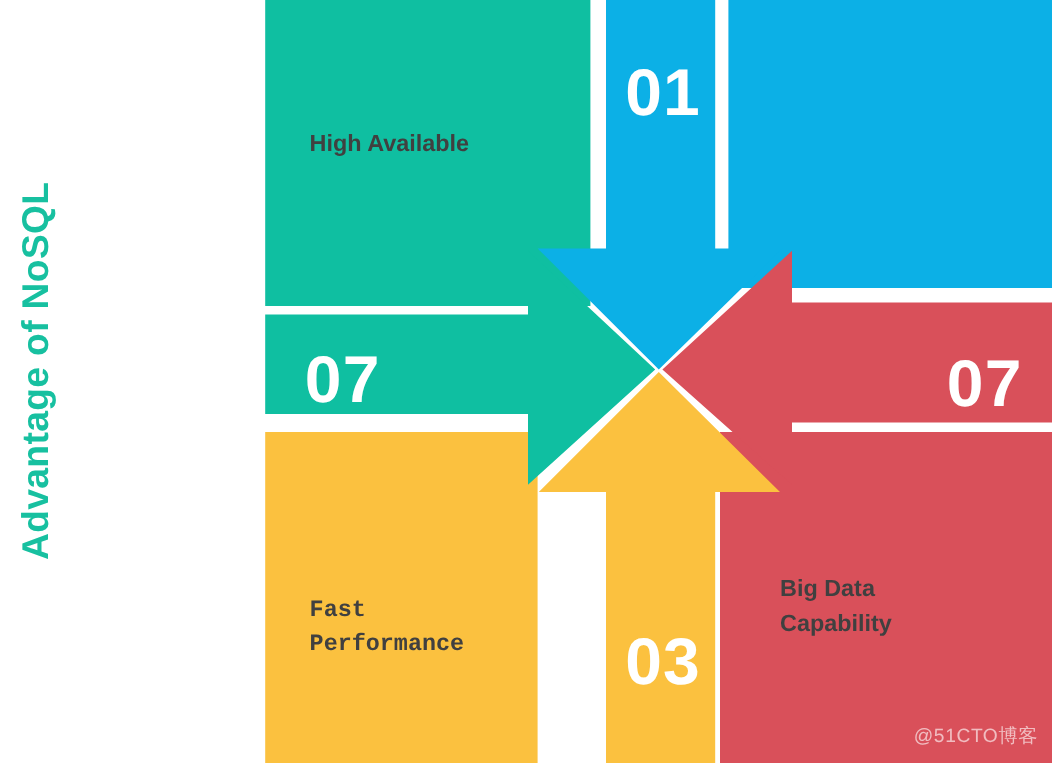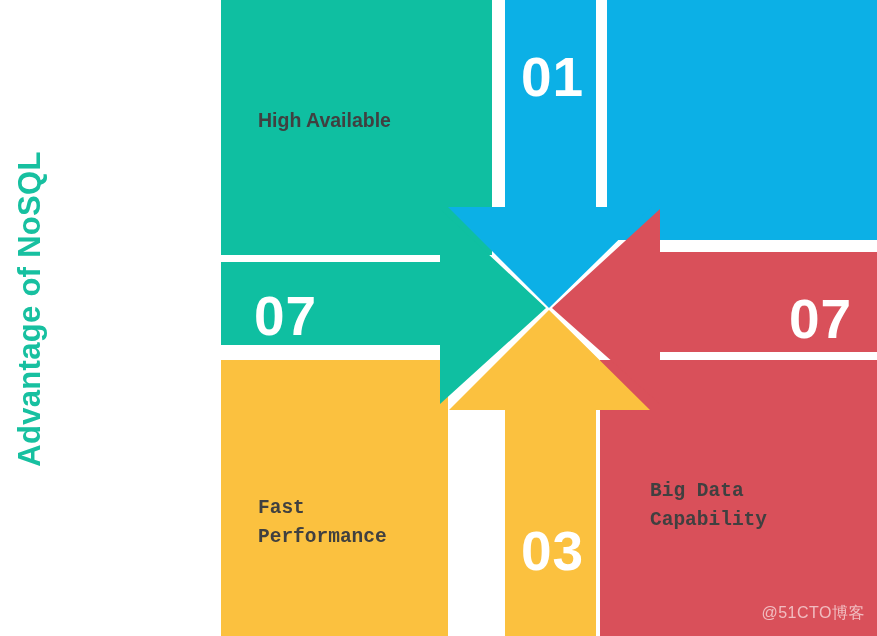--- a/index.html
+++ b/index.html
@@ -53,21 +53,21 @@
     color: #404040;
     font-size: 19.5px;
     font-weight: bold;
     line-height: 29px;
     white-space: pre-line;
     pointer-events: none;
   }
   #label-high-available  { left: 258px; top: 106px; }
   #label-high-scalability{ left: 650px; top: 106px; }
   #label-fast-performance{ left: 258px; top: 494px; font-family: Liberation Mono, monospace; }
-  #label-big-data        { left: 650px; top: 477px; font-family: Liberation Mono, monospace; }
+  #label-big-data        { left: 650px; top: 477px; }
 
   .numlabel {
     position: absolute;
     color: #ffffff;
     font-size: 55px;
     font-weight: bold;
     letter-spacing: 1px;
     pointer-events: none;
   }
   #num-01 { left: 521px; top: 45px; }

